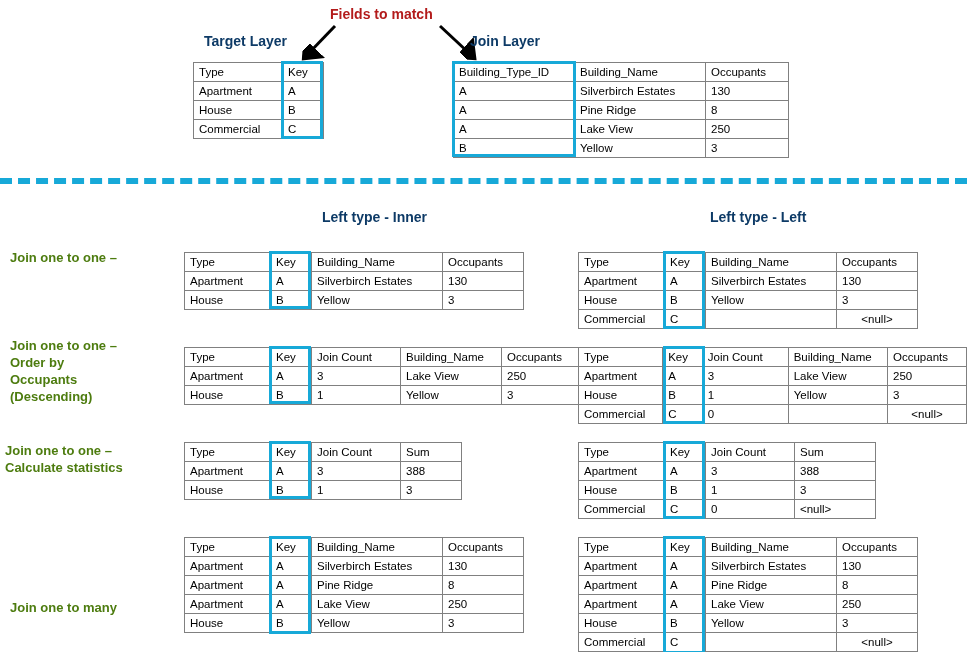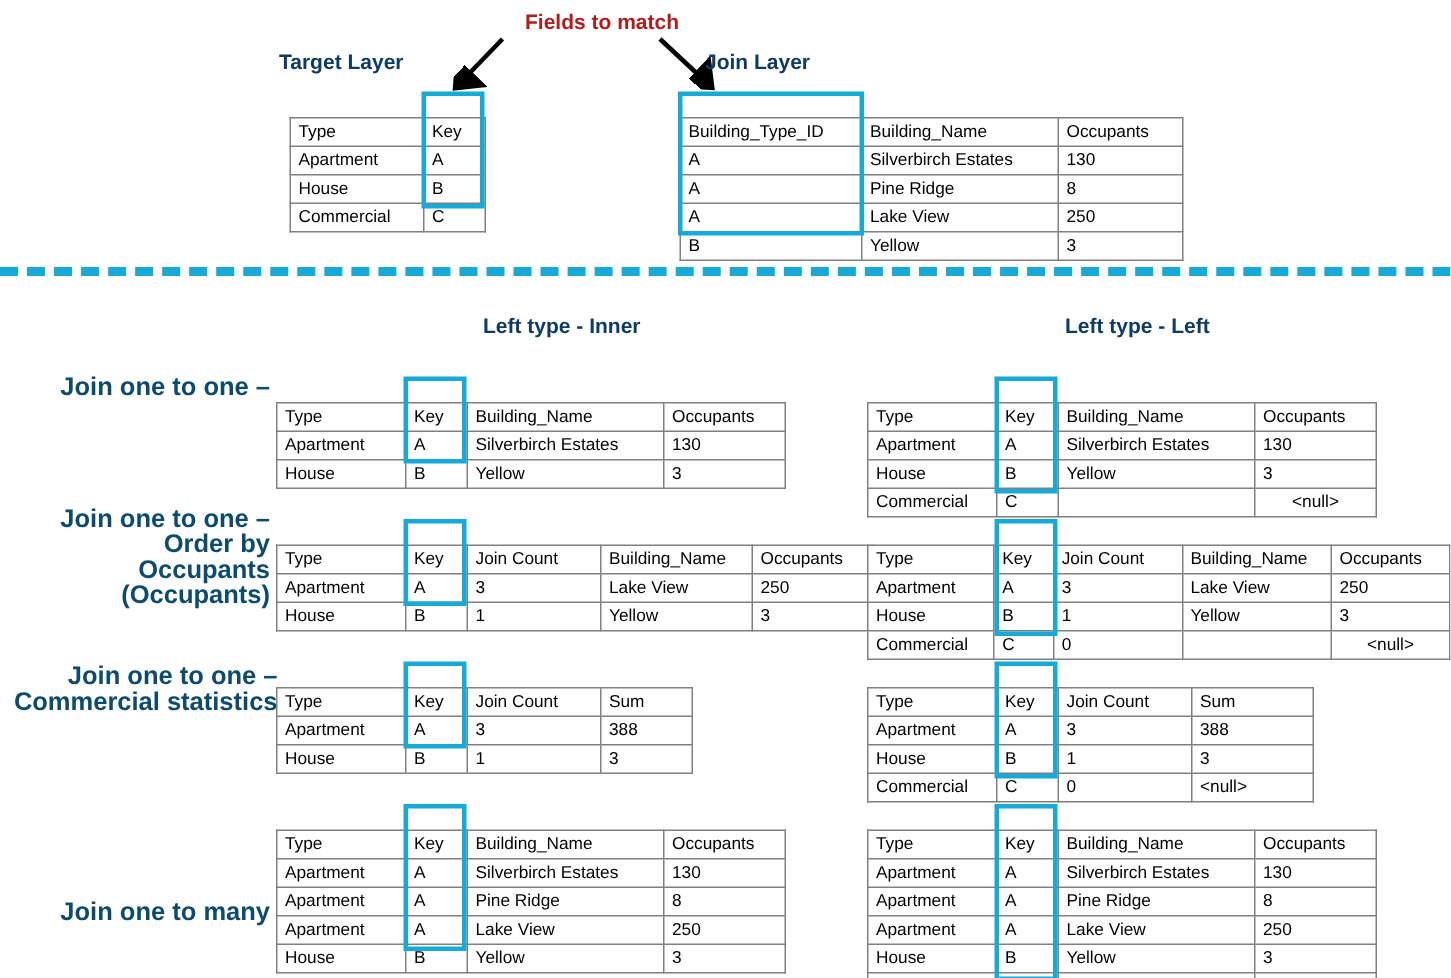--- a/index.html
+++ b/index.html
@@ -32,33 +32,32 @@
     white-space: nowrap;
   }
   .section-title {
     font-weight: bold;
     font-size: 14px;
     color: #0d3a66;
     white-space: nowrap;
   }
   .row-label {
     font-weight: bold;
-    font-size: 17px;
-    color: #0c4a6e;
-    text-align: right;
+    font-size: 13px;
+    color: #4d7c0f;
+    text-align: left;
     line-height: 17px;
     white-space: nowrap;
   }
 
   
   table.grid {
     border-collapse: collapse;
     font-size: 11.5px;
     background: #ffffff;
-    margin-top: 16px;
   }
   table.grid th, table.grid td {
     border: 1px solid #808080;
     padding: 2px 5px;
     text-align: left;
     font-weight: normal;
     white-space: nowrap;
     height: 14px;
     line-height: 14px;
     vertical-align: middle;
@@ -85,36 +84,36 @@
     height: 0;
     border-top: 6px dashed #17a9d8;
   }
 
   
   svg.arrow { position: absolute; overflow: visible; }
 </style>
 </head>
 <body>
 
-<div class="abs fields-label" style="left:330px; top:6px;margin-left:20px;">Fields to match</div>
+<div class="abs fields-label" style="left:330px; top:6px;">Fields to match</div>
 
 <svg class="arrow" style="left:300px; top:26px;" width="160" height="40">
   <defs>
     <marker id="ah1" markerWidth="7" markerHeight="7" refX="3" refY="5" orient="auto">
       <path d="M0,0 L6,5 L0,10 z" fill="#000"></path>
     </marker>
   </defs>
   <line x1="35" y1="0" x2="8" y2="28" stroke="#000" stroke-width="3" marker-end="url(#ah1)"></line>
 </svg>
 
 <svg class="arrow" style="left:430px; top:26px;" width="80" height="40">
   <line x1="10" y1="0" x2="40" y2="28" stroke="#000" stroke-width="3" marker-end="url(#ah1)"></line>
 </svg>
 
-<div class="abs hdr-label" style="left:186px; top:33px;">Target Layer</div>
+<div class="abs hdr-label" style="left:204px; top:33px;">Target Layer</div>
 
 <div class="abs hdr-label" style="left:470px; top:33px;">Join Layer</div>
 
 <div class="abs" style="left:193px; top:62px;">
   <table class="grid">
     <thead>
         <tr>
       <th style="width:78px">Type</th>
       <th style="width:30px">Key</th>
     </tr>
@@ -240,21 +239,21 @@
       </tr>
     </tbody>
   </table>
   <div class="keybox" style="left:85px; top:-1px; width:42px; height:78px;"></div>
 </div>
 
 <div class="abs row-label" style="left:10px; top:337px; width:170px;">
   <div>Join one to one –</div>
   <div>Order by</div>
   <div>Occupants</div>
-  <div>(Occupants)</div>
+  <div>(Descending)</div>
 </div>
 
 <div class="abs" style="left:184px; top:347px;">
   <table class="grid">
     <thead>
         <tr>
       <th style="width:75px">Type</th>
       <th style="width:30px">Key</th>
       <th style="width:78px">Join Count</th>
       <th style="width:90px">Building_Name</th>
@@ -314,21 +313,21 @@
         <td class="empty"></td>
         <td style="text-align:center">&lt;null&gt;</td>
       </tr>
     </tbody>
   </table>
   <div class="keybox" style="left:85px; top:-1px; width:42px; height:78px;"></div>
 </div>
 
 <div class="abs row-label" style="left:5px; top:442px; width:180px;">
   <div>Join one to one –</div>
-  <div>Commercial statistics</div>
+  <div>Calculate statistics</div>
 </div>
 
 <div class="abs" style="left:184px; top:442px;">
   <table class="grid">
     <thead>
         <tr>
       <th style="width:75px">Type</th>
       <th style="width:30px">Key</th>
       <th style="width:78px">Join Count</th>
       <th style="width:50px">Sum</th>

